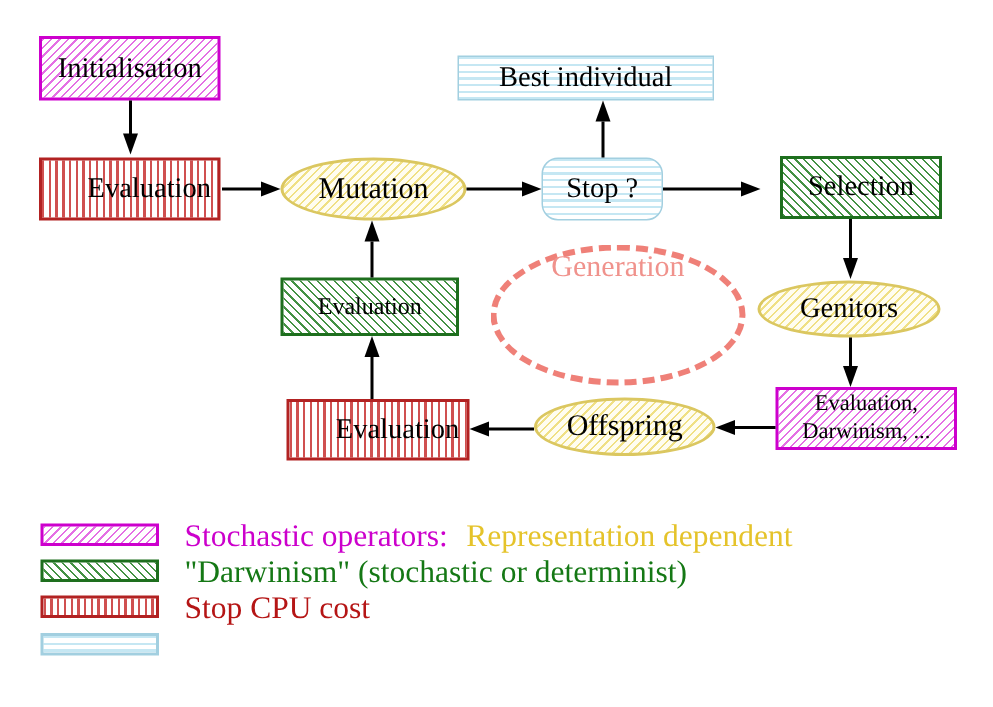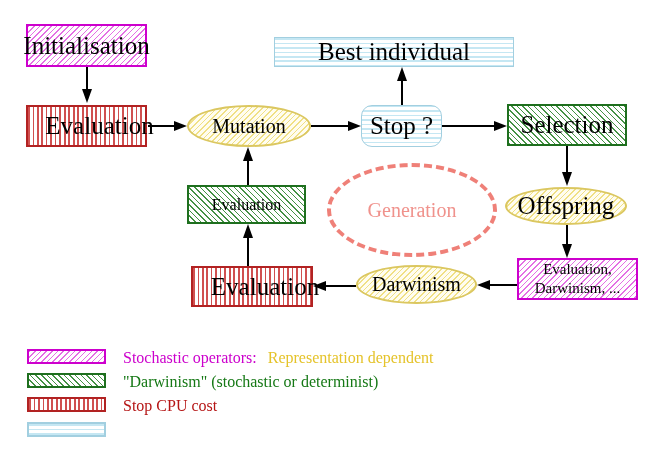--- a/index.html
+++ b/index.html
@@ -37,27 +37,27 @@
   .rounded{border-radius:11px;}
   .h-line,.v-line{position:absolute;background:var(--arrow);}
   .h-line{height:2px;}
   .v-line{width:2px;}
   .ah{position:absolute;width:0;height:0;}
   .ah-down{border-left:5px solid transparent;border-right:5px solid transparent;border-top:14px solid var(--arrow);}
   .ah-up{border-left:5px solid transparent;border-right:5px solid transparent;border-bottom:14px solid var(--arrow);}
   .ah-right{border-top:5px solid transparent;border-bottom:5px solid transparent;border-left:13px solid var(--arrow);}
   .ah-left{border-top:5px solid transparent;border-bottom:5px solid transparent;border-right:13px solid var(--arrow);}
   .generation{
-    position:absolute;display:flex;align-items:center;justify-content:center;
+    position:absolute;display:flex;align-items:flex-start;justify-content:center;
     border:4px dashed var(--salmon);border-radius:50%;
     color:var(--salmon-text);font-size:20px;
   }
   .legend-swatch{position:absolute;left:27px;width:79px;height:15px;}
-  .legend-label{position:absolute;left:123px;font-size:16px;line-height:19px;white-space:nowrap;}
-  .fs19{font-size:25px;}
+  .legend-label{position:absolute;left:123px;font-size:21px;line-height:19px;white-space:nowrap;}
+  .fs19{font-size:19px;}
   .fs20{font-size:20px;}
   .fs16{font-size:16px;}
   .crossover-text{font-size:15px;line-height:1.25;}
 </style>
 </head>
 <body>
 
 <div id="canvas">
 
   <div class="node hatch-magenta fs19" style="left:26px;top:24px;width:121px;height:43px;">
@@ -65,50 +65,50 @@
   </div>
 
   <div class="node stripe-red fs19" style="left:26px;top:105px;width:121px;height:42px;">
     <span>Evaluation</span>
   </div>
 
   <div class="node hatch-yellow ellipse fs20" style="left:187px;top:105px;width:124px;height:42px;">
     <span>Mutation</span>
   </div>
 
-  <div class="node stripe-cyan fs19" style="left:274px;top:37px;width:240px;height:30px;border-width:1.5px;text-align:right;">
+  <div class="node stripe-cyan fs19" style="left:305px;top:37px;width:171px;height:30px;border-width:1.5px;text-align:right;">
     <span>Best individual</span>
   </div>
 
   <div class="node stripe-cyan rounded fs19" style="left:361px;top:105px;width:81px;height:42px;border-width:1.5px;text-align:right;">
     <span>Stop ?</span>
   </div>
 
-  <div class="node hatch-green fs19" style="left:507px;top:104px;width:120px;height:42px;">
+  <div class="node hatch-green fs19" style="left:520px;top:104px;width:108px;height:42px;">
     <span>Selection</span>
   </div>
 
   <div class="node hatch-green fs16" style="left:187px;top:185px;width:119px;height:39px;">
     <span>Evaluation</span>
   </div>
 
   <div class="generation" style="left:327px;top:163px;width:170px;height:94px;">
     <span>Generation</span>
   </div>
 
   <div class="node hatch-yellow ellipse fs19" style="left:505px;top:187px;width:122px;height:38px;">
-    <span>Offspring</span>
+    <span>Genitors</span>
   </div>
 
   <div class="node stripe-red fs19" style="left:191px;top:266px;width:122px;height:41px;">
     <span>Evaluation</span>
   </div>
 
   <div class="node hatch-yellow ellipse fs20" style="left:356px;top:265px;width:121px;height:39px;">
-    <span>Darwinism</span>
+    <span>Offspring</span>
   </div>
 
   <div class="node hatch-magenta crossover-text" style="left:517px;top:258px;width:121px;height:42px;flex-direction:column;">
     <span>Evaluation,</span>
     <span>Darwinism, ...</span>
   </div>
 
   <div class="v-line" style="left:86px;top:67px;height:23px;"></div>
   <div class="ah ah-down" style="left:82px;top:89px;"></div>
 

